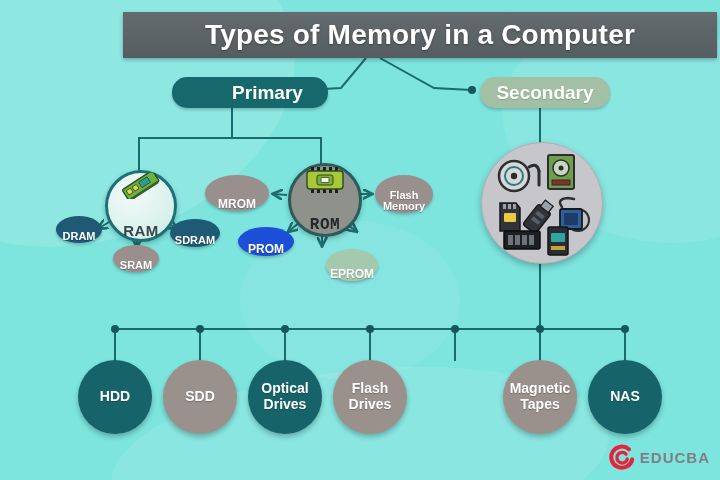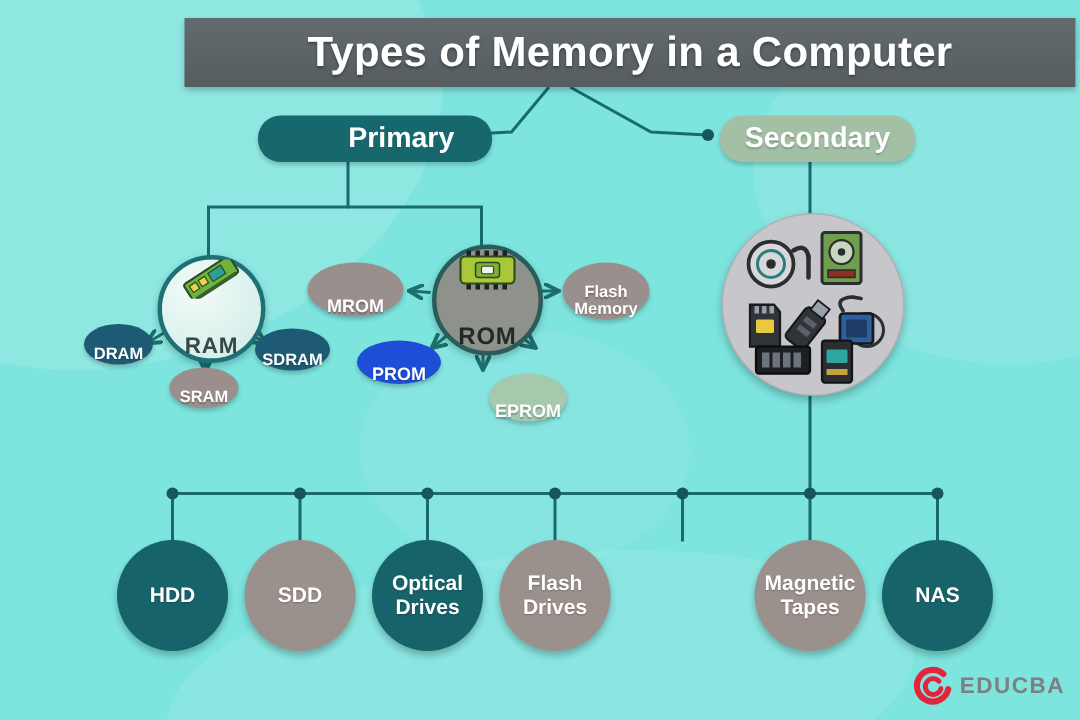--- a/index.html
+++ b/index.html
@@ -34,21 +34,21 @@
   #pill-secondary{left:480px;top:77px;width:130px;background:#a3bfa4;text-shadow:0 1px 1px rgba(90,110,90,0.4);}
 
   .bignode{
     position:absolute;border-radius:50%;
     display:flex;flex-direction:column;align-items:center;justify-content:space-between;
     box-shadow:0 2px 5px rgba(0,0,0,0.25);
   }
   #node-ram{left:105px;top:170px;width:66px;height:66px;background:radial-gradient(circle at 35% 30%,#f2fbf8,#cdebe6);border:3px solid #1d7076;}
   #node-ram .lbl{color:#37474a;font-weight:bold;font-size:15px;margin-top:-2px;letter-spacing:0.5px;}
   #node-rom{left:288px;top:163px;width:68px;height:68px;background:#8f918b;border:3px solid #2b5c5c;}
-  #node-rom .lbl{color:#23282a;font-weight:bold;font-size:16px;letter-spacing:0.5px;}
+  #node-rom .lbl{color:#23282a;font-weight:bold;font-size:16px;letter-spacing:0.5px;font-family:Liberation Mono, monospace;}
 
   .ell{
     position:absolute;border-radius:50%;
     display:flex;align-items:flex-end;justify-content:center;text-align:center;
     color:#fff;font-weight:bold;line-height:1.05;
     box-shadow:0 2px 3px rgba(0,0,0,0.22);
     text-shadow:0 1px 1px rgba(0,0,0,0.25);
   }
   #ell-dram  {left:56px; top:216px;width:46px;height:27px;background:#1e5a74;font-size:11px;}
   #ell-sram  {left:113px;top:245px;width:46px;height:27px;background:#9b8f8d;font-size:11px;}

